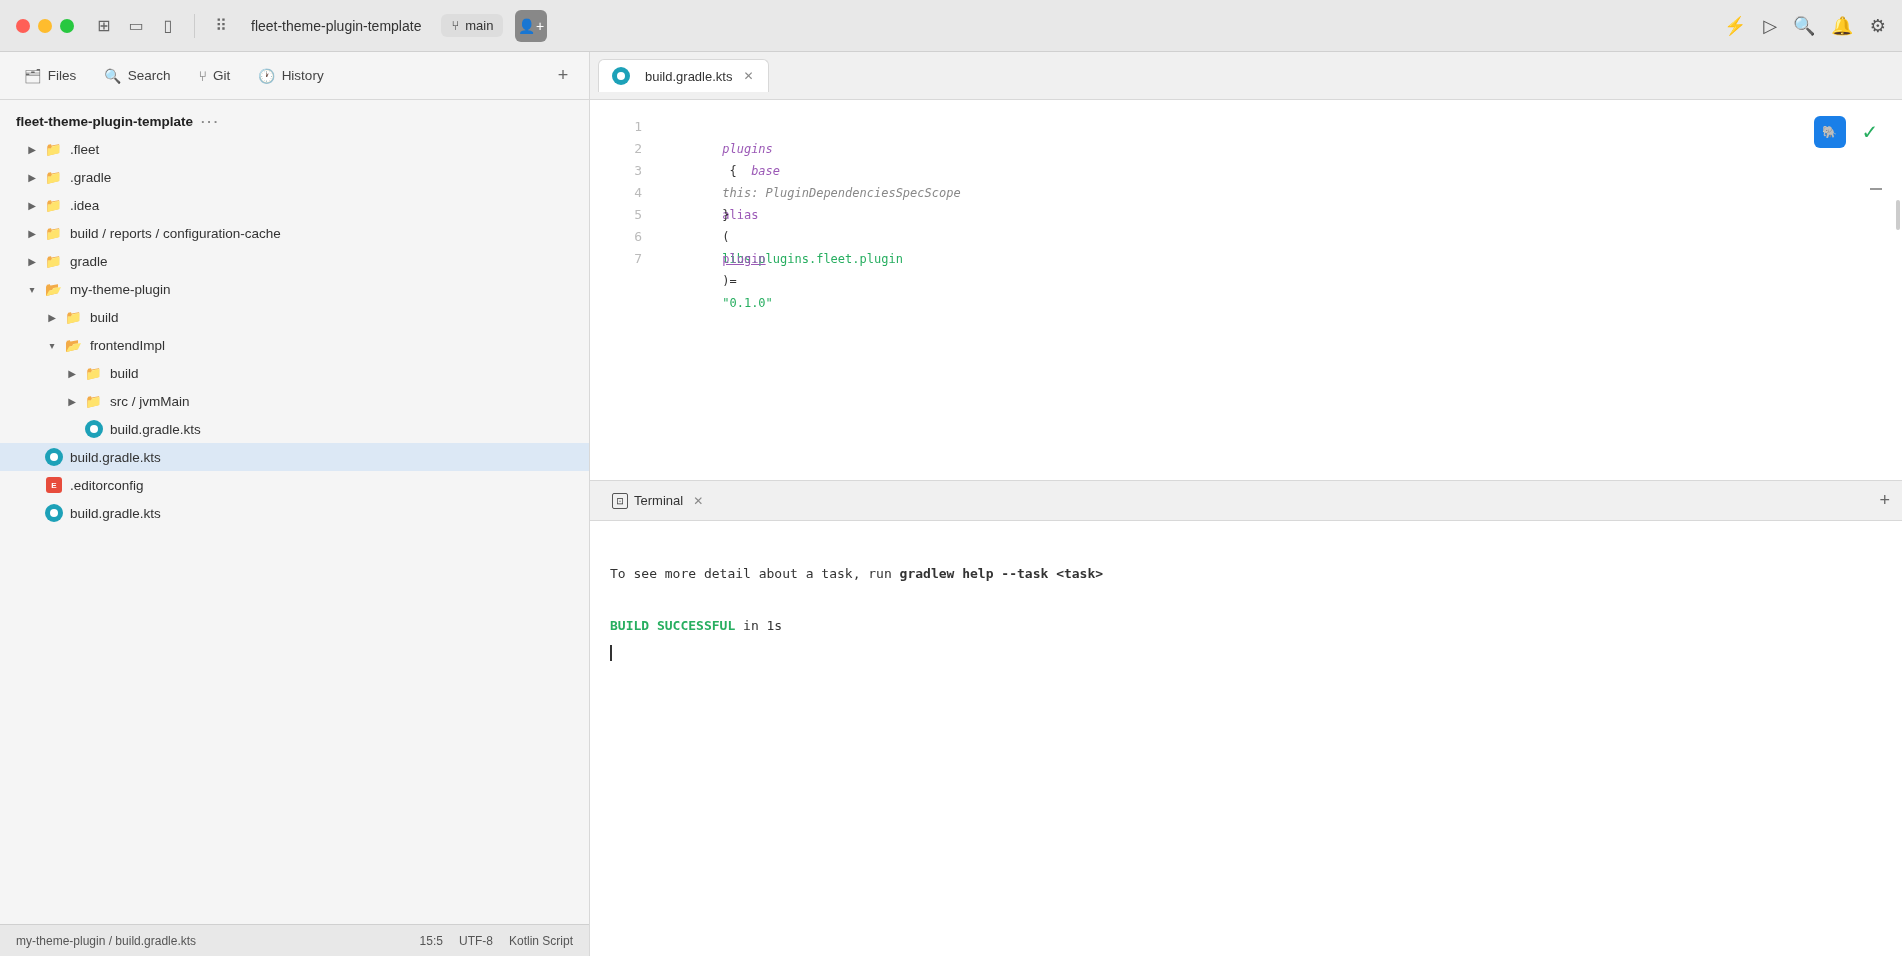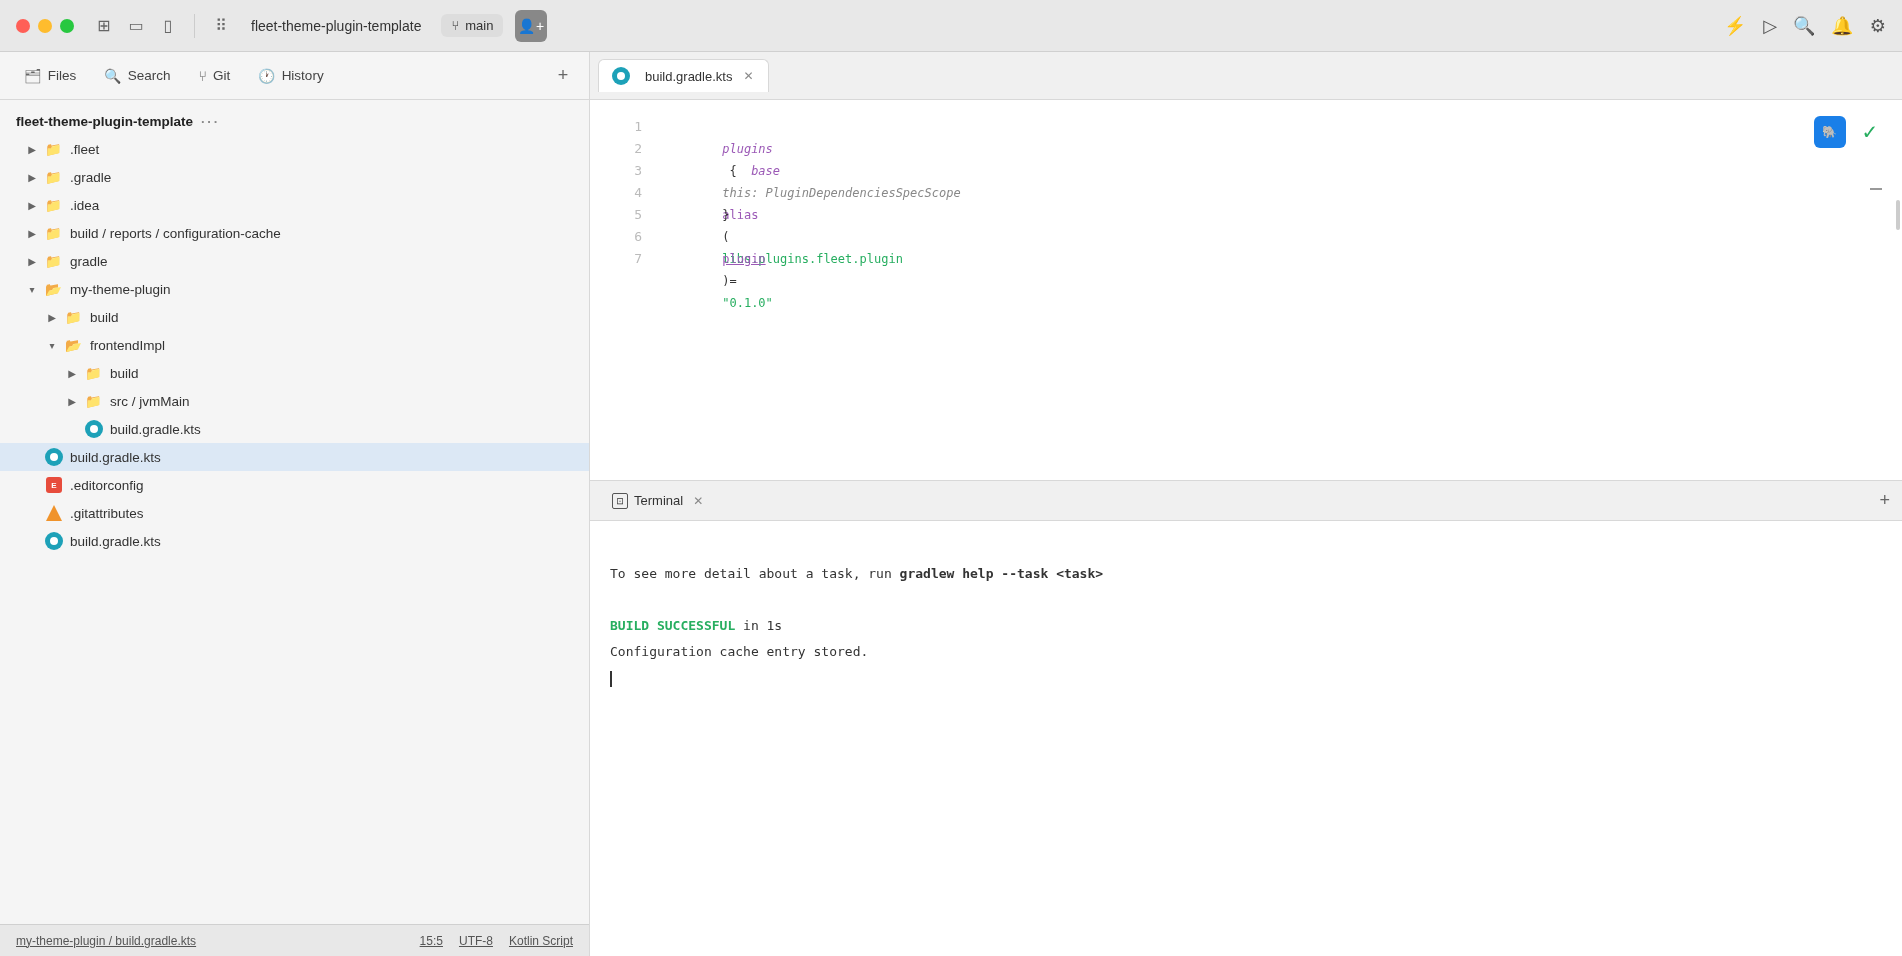--- a/index.html
+++ b/index.html
@@ -205,21 +205,20 @@
     .statusbar {
       height: 32px;
       background: #e8e8e8;
       border-top: 1px solid #d0d0d0;
       display: flex;
       align-items: center;
       padding: 0 16px;
       font-size: 12px;
       color: #555;
       flex-shrink: 0;
-      text-decoration: underline;
     }
     .statusbar-spacer { flex: 1; }
     .statusbar-right {
       display: flex;
       gap: 16px;
     }
 
     
     .editor-area {
       flex: 1;
@@ -565,27 +564,20 @@
       <div class="tree-item tree-indent-1">
         <span class="tree-arrow" style="visibility:hidden">▶</span>
         <span class="tree-file-icon">
           <span class="editorconfig-icon" style="width:16px;height:16px;background:#e74c3c;border-radius:3px;display:inline-flex;align-items:center;justify-content:center;">
             <span style="color:white;font-size:8px;font-weight:bold;">E</span>
           </span>
         </span>
         <span>.editorconfig</span>
       </div>
 
-      <div class="tree-item tree-indent-1">
-        <span class="tree-arrow" style="visibility:hidden">▶</span>
-        <span class="tree-file-icon">
-          <span style="width:16px;height:16px;background:#f0932b;clip-path:polygon(50% 0%,0% 100%,100% 100%);display:inline-block;"></span>
-        </span>
-        <span>.gitattributes</span>
-      </div>
 
 
       <div class="tree-item tree-indent-1">
         <span class="tree-arrow" style="visibility:hidden">▶</span>
         <span class="tree-file-icon">
           <span class="icon-gradle">
               <span class="icon-gradle-inner"></span>
             </span>
         </span>
         <span>build.gradle.kts</span>
@@ -690,22 +682,19 @@
         <div class="terminal-line">
           <span>To see more detail about a task, run </span>
           <span class="term-bold">gradlew help --task &lt;task&gt;</span>
         </div>
         <div class="terminal-line">&nbsp;</div>
         <div class="terminal-line">
           <span class="term-green">BUILD SUCCESSFUL</span>
           <span> in 1s</span>
         </div>
         <div class="terminal-line">
-          <span>Configuration cache entry stored.</span>
-        </div>
-        <div class="terminal-line">
           <span class="terminal-cursor"></span>
         </div>
       </div>
     </div>
 
   </div>
 </div>
 
 </body></html>

